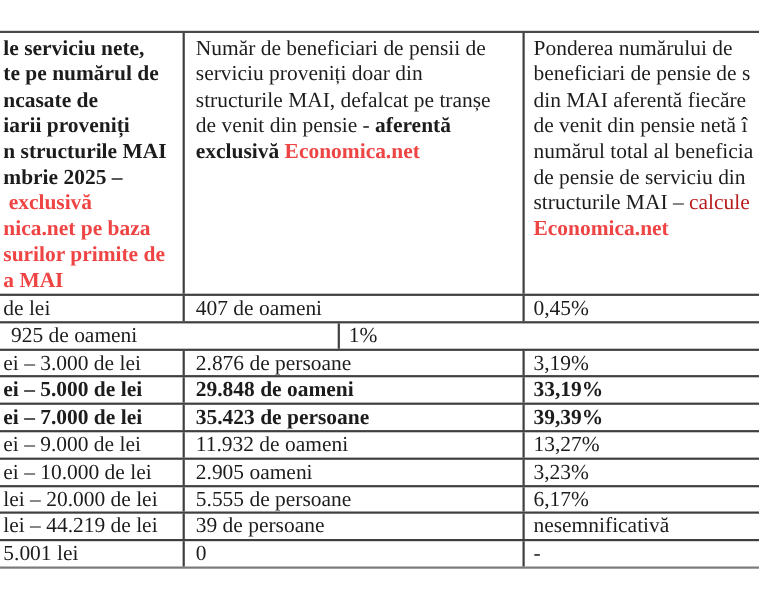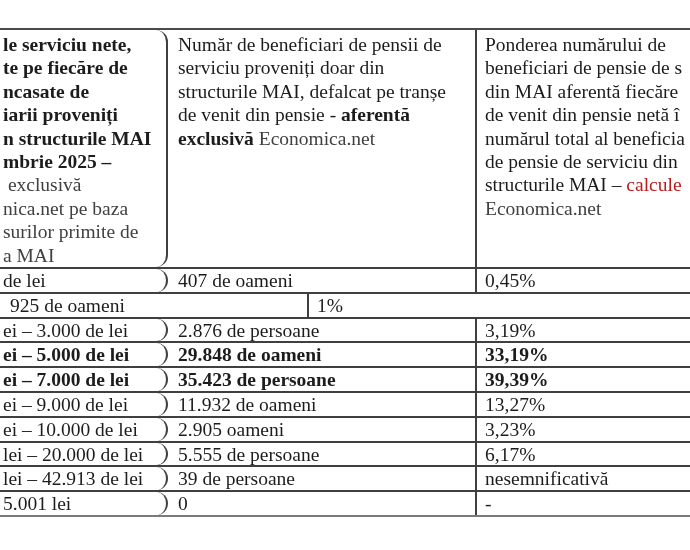--- a/index.html
+++ b/index.html
@@ -8,41 +8,41 @@
     position:relative; width:690px; height:550px; background:#ffffff; overflow:hidden;
     font-family:"Liberation Serif","DejaVu Serif",serif;
     color:#1c1c1c; font-size:19.5px;
   }
   .tbl {
     position:absolute; left:0; top:28px; width:800px;
     border-top:2px solid #4a4a4a;
     border-bottom:2px solid #7a7a7a;
   }
   .hrow { display:flex; height:237px; }
-  .cell-1 { width:168px; border-right:2px solid #3f3f3f; padding:3px 2px 0 3px; overflow:hidden;border-radius:12px; }
+  .cell-1 { width:168px; border-right:2px solid #3f3f3f; padding:3px 2px 0 3px; overflow:hidden; }
   .cell-2 { width:309px; border-right:2px solid #3f3f3f; padding:3px 2px 16px 10px; overflow:hidden; }
   .cell-3 { flex:1; padding:3px 2px 0 8px; overflow:hidden; }
   .hline { line-height:23.4px; white-space:pre; }
   .row { display:flex; height:24.8px; border-top:2px solid #3f3f3f; }
   .row .cell-1, .row .cell-2, .row .cell-3 { padding-top:1px; line-height:21px; white-space:pre; }
   .row.bold { font-weight:bold; }
   .seg-regular { font-weight:normal; }
   .seg-bold { font-weight:bold; }
   .seg-blue { color:#b91c1c; }
-  .seg-bold-blue { font-weight:normal; color:#404040; }
+  .seg-bold-blue { font-weight:bold; color:#ef4444; }
 </style>
 </head>
 <body>
 
 <div class="page">
   <div class="tbl">
     <div class="hrow">
       <div class="cell-1">
           <div class="hline"><span class="seg-bold">le serviciu nete,</span></div>
-          <div class="hline"><span class="seg-bold">te pe fiecăre de</span></div>
+          <div class="hline"><span class="seg-bold">te pe numărul de</span></div>
           <div class="hline"><span class="seg-bold">ncasate de</span></div>
           <div class="hline"><span class="seg-bold">iarii proveniți</span></div>
           <div class="hline"><span class="seg-bold">n structurile MAI</span></div>
           <div class="hline"><span class="seg-bold">mbrie 2025 –</span></div>
           <div class="hline"><span class="seg-bold-blue"> exclusivă</span></div>
           <div class="hline"><span class="seg-bold-blue">nica.net pe baza</span></div>
           <div class="hline"><span class="seg-bold-blue">surilor primite de</span></div>
           <div class="hline"><span class="seg-bold-blue">a MAI</span></div>
         </div>
       <div class="cell-2">
@@ -97,21 +97,21 @@
           <div class="cell-1">ei – 10.000 de lei</div>
           <div class="cell-2">2.905 oameni</div>
           <div class="cell-3">3,23%</div>
         </div>
         <div class="row">
           <div class="cell-1">lei – 20.000 de lei</div>
           <div class="cell-2">5.555 de persoane</div>
           <div class="cell-3">6,17%</div>
         </div>
         <div class="row">
-          <div class="cell-1">lei – 42.913 de lei</div>
+          <div class="cell-1">lei – 44.219 de lei</div>
           <div class="cell-2">39 de persoane</div>
           <div class="cell-3">nesemnificativă</div>
         </div>
         <div class="row">
           <div class="cell-1">5.001 lei</div>
           <div class="cell-2">0</div>
           <div class="cell-3">-</div>
         </div>
       </div>
   </div>

